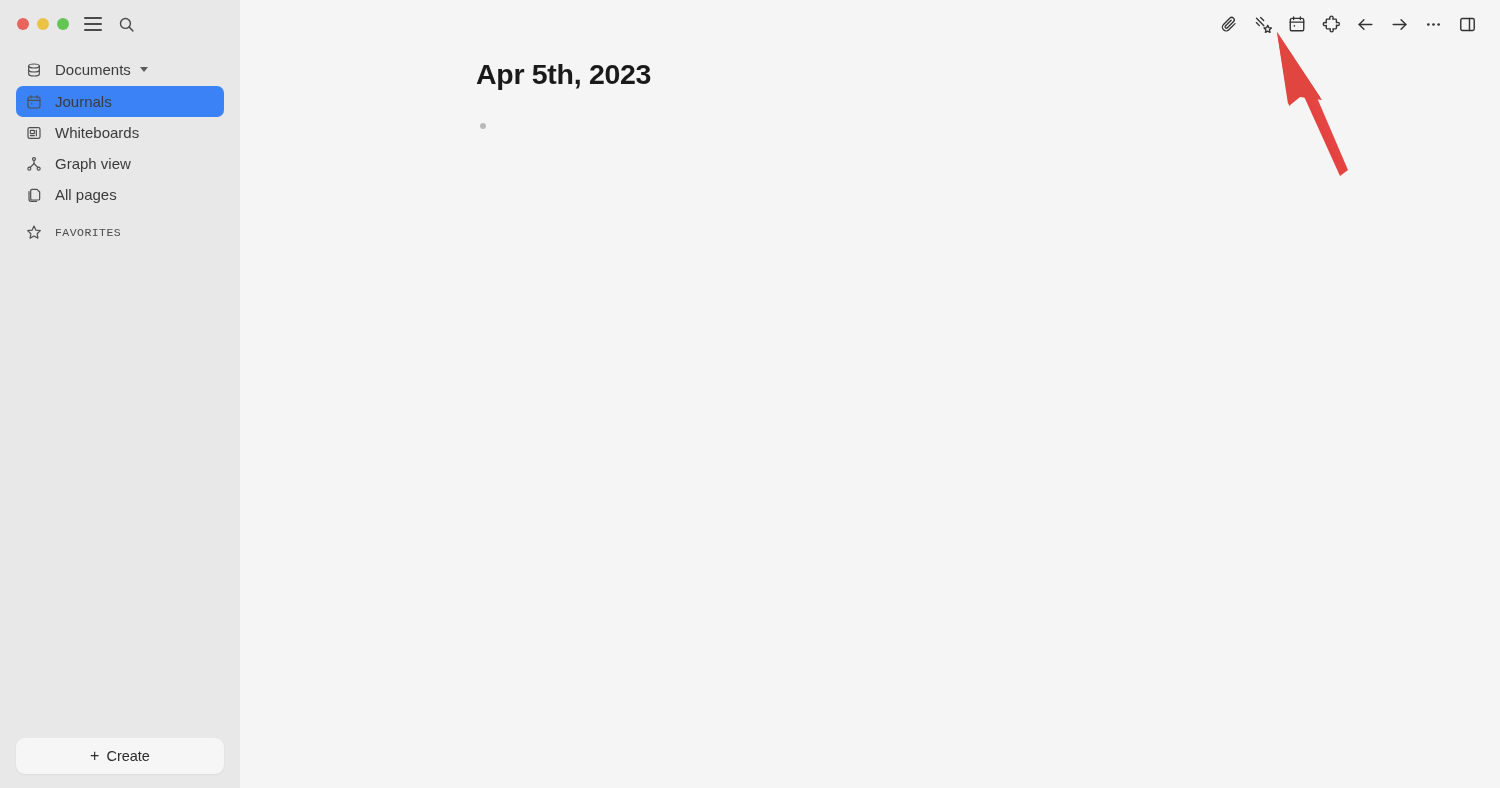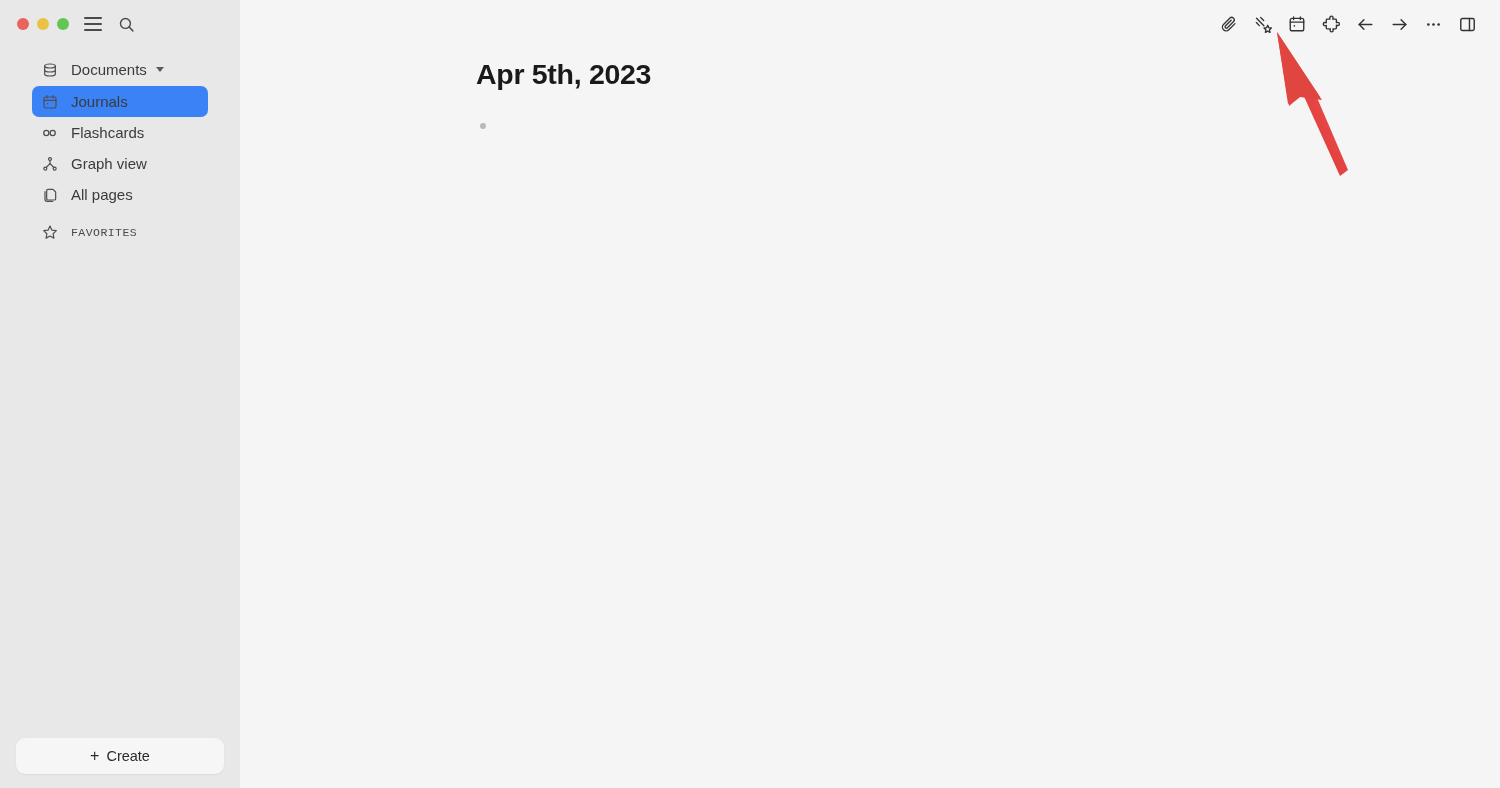--- a/index.html
+++ b/index.html
@@ -66,21 +66,21 @@
 
   .search-btn {
     margin-left: 14px;
     width: 20px; height: 20px;
     display: flex; align-items: center; justify-content: center;
     cursor: pointer;
   }
 
   .nav {
     margin-top: 6px;
-    padding: 0 32px;
+    padding: 0 16px;
   }
 
   .nav-item {
     display: flex;
     align-items: center;
     height: 31px;
     padding: 0 9px;
     border-radius: 7px;
     color: #3b3b3b;
     font-size: 15px;
@@ -264,30 +264,32 @@
             <rect x="3" y="4.5" width="18" height="16.5" rx="2.5"></rect>
             <line x1="3" y1="9.5" x2="21" y2="9.5"></line>
             <line x1="7.5" y1="2.5" x2="7.5" y2="6"></line>
             <line x1="16.5" y1="2.5" x2="16.5" y2="6"></line>
             <circle cx="8.5" cy="14.5" r="1.1" fill="currentColor" stroke="none"></circle>
           </svg>
         </span>
         <span class="label">Journals</span>
       </div>
 
-
       <div class="nav-item">
         <span class="ico">
-          <svg width="18" height="18" viewBox="0 0 24 24" fill="none" stroke="currentColor" stroke-width="1.8">
-            <circle cx="7.5" cy="12" r="3.6"></circle>
-            <circle cx="16.5" cy="12" r="3.6"></circle>
-          </svg>
-        </span>
-        <span class="label">Flashcards</span>
-      </div>
+          <svg width="16" height="16" viewBox="0 0 24 24" fill="none" stroke="currentColor" stroke-width="1.8" stroke-linecap="round" stroke-linejoin="round">
+            <rect x="3" y="4" width="18" height="16" rx="2.5"></rect>
+            <rect x="6.5" y="8" width="6" height="5" rx="1"></rect>
+            <line x1="15.5" y1="8" x2="15.5" y2="16"></line>
+            <line x1="6.5" y1="16" x2="12.5" y2="16"></line>
+          </svg>
+        </span>
+        <span class="label">Whiteboards</span>
+      </div>
+
 
       <div class="nav-item">
         <span class="ico">
           <svg width="16" height="16" viewBox="0 0 24 24" fill="none" stroke="currentColor" stroke-width="1.8" stroke-linecap="round" stroke-linejoin="round">
             <circle cx="12" cy="4.5" r="2.2"></circle>
             <circle cx="5" cy="19" r="2.2"></circle>
             <circle cx="19" cy="19" r="2.2"></circle>
             <path d="M12 6.7v4.8"></path>
             <path d="M12 11.5L6.3 17.2"></path>
             <path d="M12 11.5l5.7 5.7"></path>

